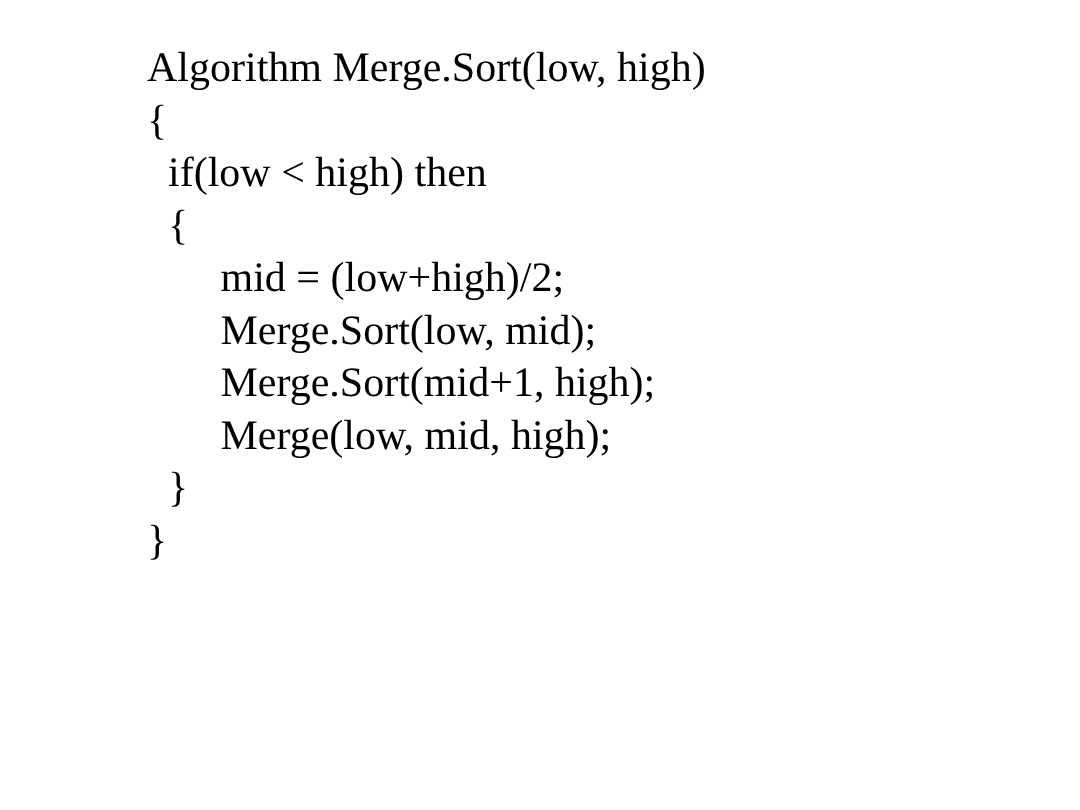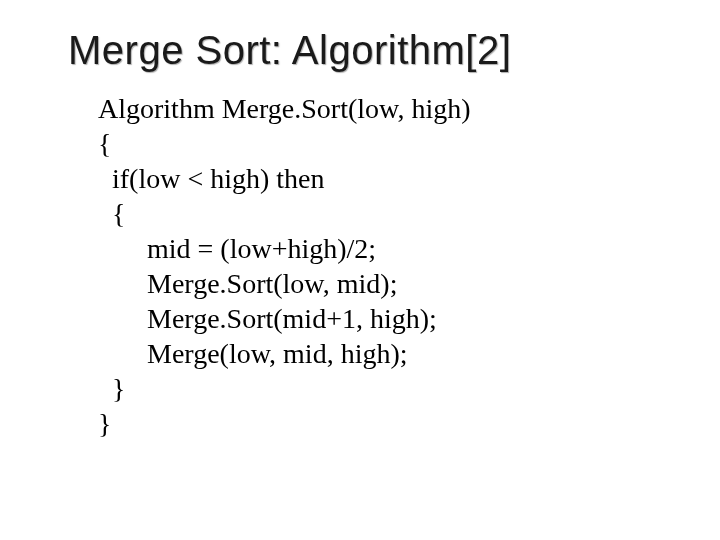--- a/index.html
+++ b/index.html
@@ -33,21 +33,20 @@
     line-height: 1.25;
     margin-left: 38px;
     white-space: pre;
     font-family: "Times New Roman", Times, serif;
   }
 </style>
 </head>
 <body>
 
 <div class="slide">
-  <h1 class="title">Merge Sort:  Algorithm[2]</h1>
   <div class="body"><span>Algorithm Merge.Sort(low, high)</span>
 <span>{</span>
 <span>  if(low &lt; high) then</span>
 <span>  {</span>
 <span>       mid = (low+high)/2;</span>
 <span>       Merge.Sort(low, mid);</span>
 <span>       Merge.Sort(mid+1, high);</span>
 <span>       Merge(low, mid, high);</span>
 <span>  }</span>
 <span>}</span></div>

